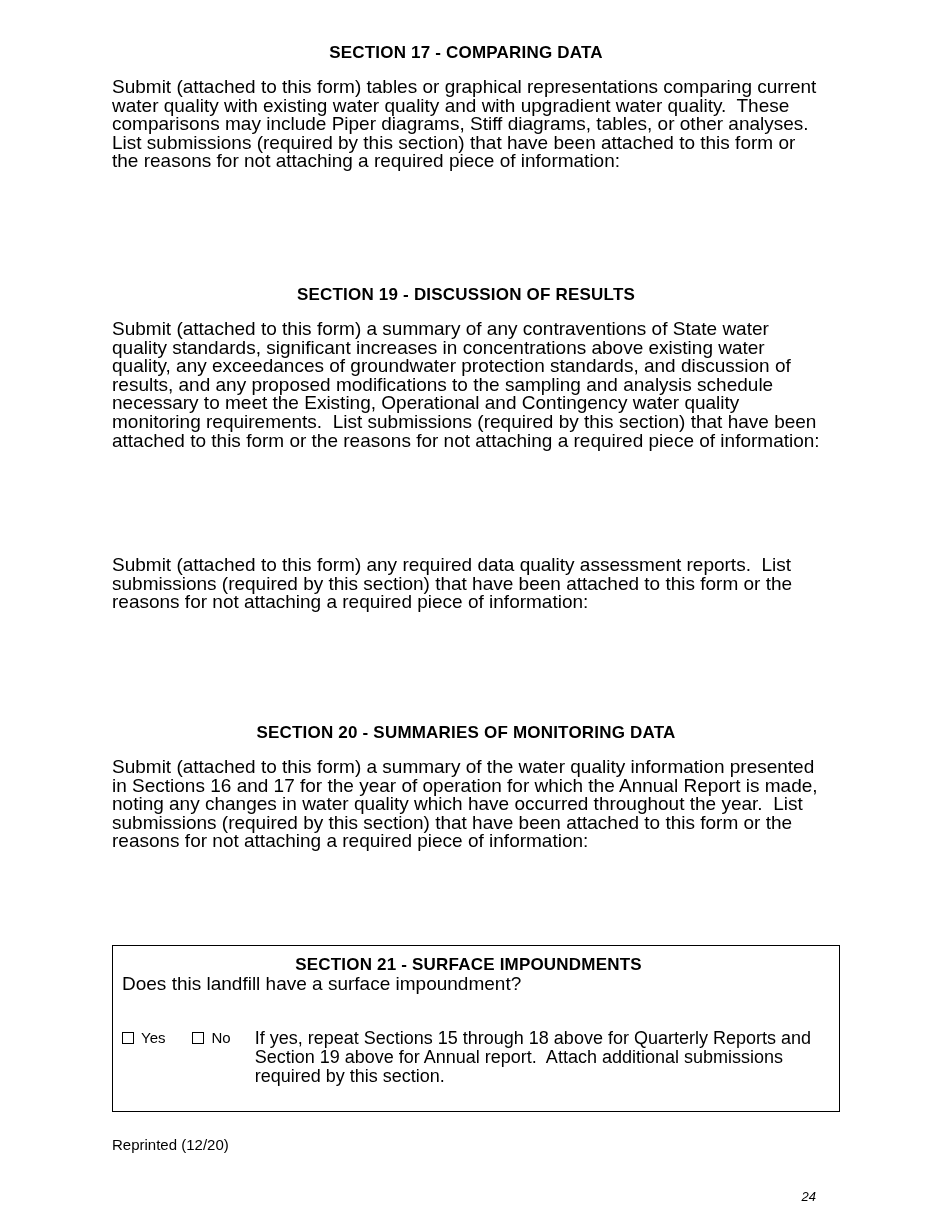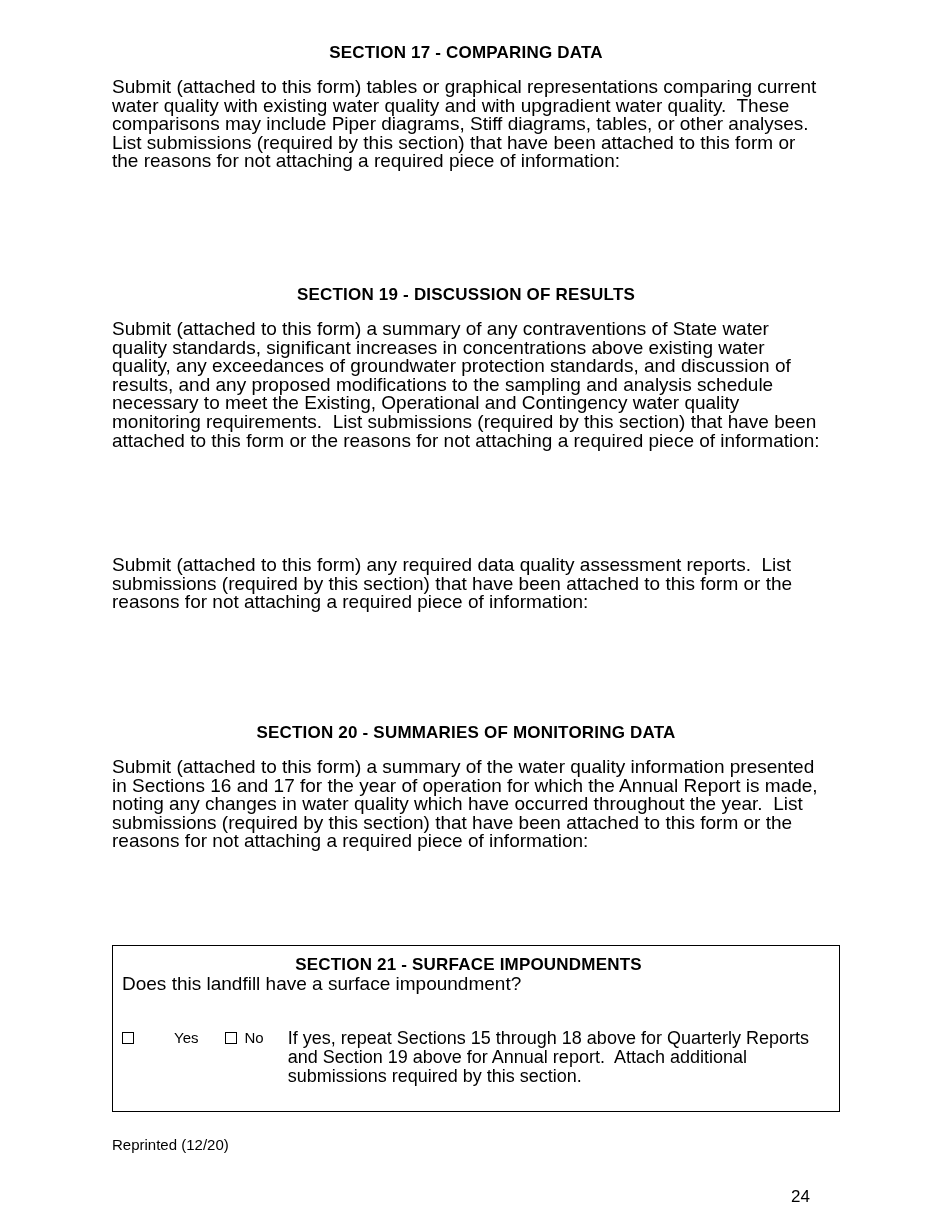--- a/index.html
+++ b/index.html
@@ -59,21 +59,21 @@
     align-items: flex-start;
     font-size: 15px;
     line-height: 18.6px;
   }
   .checkbox-group {
     display: inline-flex;
     align-items: flex-start;
     white-space: nowrap;
     cursor: pointer;
   }
-  .checkbox-group.yes { margin-right: 27px; gap: 33px; }
+  .checkbox-group.yes { margin-right: 27px; }
   .checkbox-group.no  { margin-right: 24px; }
   .checkbox {
     display: inline-block;
     width: 10px;
     height: 10px;
     border: 1.5px solid #000000;
     margin: 3px 7px 0 0;
     background: #ffffff;
   }
   .instruction {
@@ -82,24 +82,25 @@
     line-height: 18.6px;
     white-space: pre-wrap;
   }
   .reprinted {
     font-size: 15px;
     line-height: 18.6px;
     margin: 24px 0 0 0;
   }
   .page-number {
     position: absolute;
-    right: 120px;
+    right: 114px;
     bottom: 26px;
-    font-size: 17px;
+    font-size: 13px;
     line-height: 15px;
+    font-style: italic;
   }
 </style>
 </head>
 <body>
 
 <div class="page">
 
   <section>
     <h2 class="section-title">SECTION 17 - COMPARING DATA</h2>
     <p class="section-body">Submit (attached to this form) tables or graphical representations comparing current water quality with existing water quality and with upgradient water quality.  These comparisons may include Piper diagrams, Stiff diagrams, tables, or other analyses.  List submissions (required by this section) that have been attached to this form or the reasons for not attaching a required piece of information:</p>

